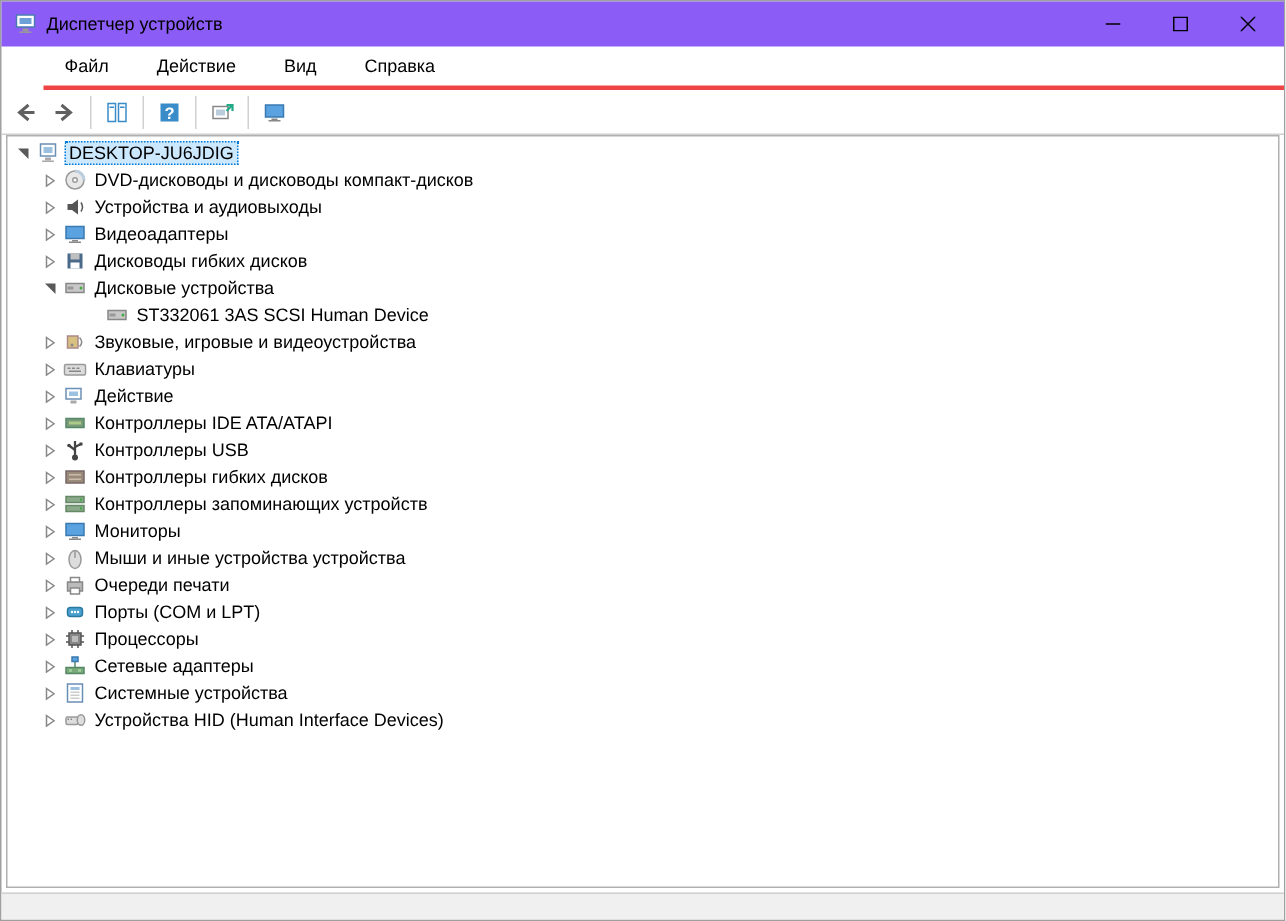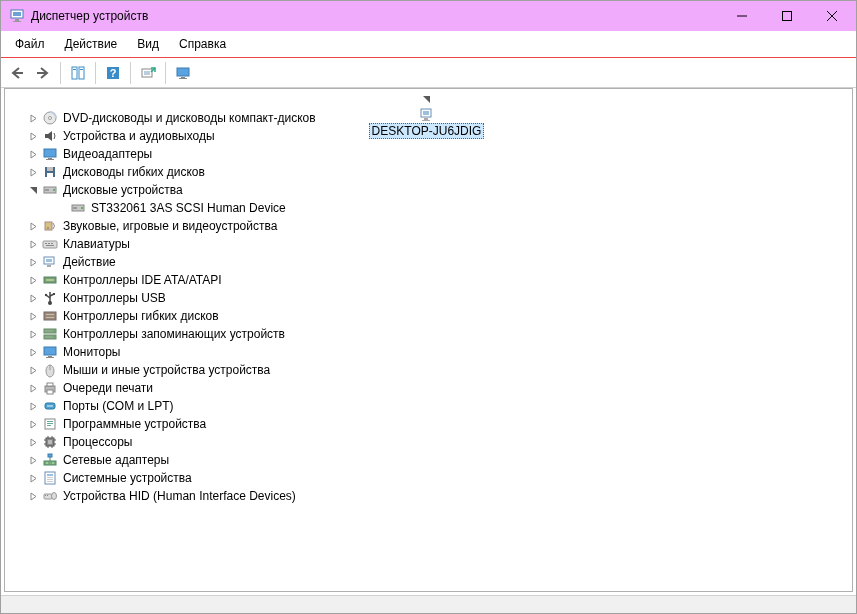--- a/index.html
+++ b/index.html
@@ -19,37 +19,38 @@
     border: 1px solid #a0a0a0;
     display: flex;
     flex-direction: column;
     background: #fff;
   }
   .titlebar {
     height: 30px;
     display: flex;
     align-items: center;
     padding: 0 2px 0 8px;
-    background: #f0abfc;
+    background: #8b5cf6;
   }
   .titlebar .app-icon {
     width: 16px; height: 16px; margin-right: 6px;
     display: inline-flex; align-items: center; justify-content: center;
   }
   .titlebar .title { flex: 1; font-size: 12px; }
   .win-btns { display: flex; }
   .win-btn {
     width: 45px; height: 28px; display:flex; align-items:center; justify-content:center;
     cursor: default;
   }
   .menubar {
     display: flex;
     padding: 2px 6px;
-    gap: 4px;
-    border-bottom: 1px solid #ef4444;
+    gap: 16px;
+    border-bottom: 3px solid #ef4444;
+    margin-left: 28px;
   }
   .menu-item {
     padding: 4px 8px;
     cursor: default;
   }
   .toolbar {
     display: flex;
     align-items: center;
     padding: 2px 4px;
     border-bottom: 1px solid #d0d0d0;
@@ -90,21 +91,21 @@
     width: 18px; height: 16px;
     display:inline-flex; align-items:center; justify-content:center;
     flex-shrink:0; margin-right: 2px;
   }
   .node-label { font-size: 12px; padding: 0 2px; }
   .node-row.selected .node-label {
     background: #cce8ff;
     border: 1px dotted #0078d7;
     padding: 0 2px;
   }
-  .indent-0 { padding-left: 2px; flex-direction: column; }
+  .indent-0 { padding-left: 2px; }
   .indent-1 { padding-left: 20px; }
   .indent-2 { padding-left: 48px; }
   .statusbar {
     height: 18px;
     border-top: 1px solid #d0d0d0;
     background: #f0f0f0;
   }
   svg { display:block; }
 </style>
 </head>
@@ -508,38 +509,20 @@
         </div>
         <div class="node">
           <div class="node-row indent-1">
     <span class="expander">
               <svg width="9" height="9">
                 <path d="M2 1 L7 4.5 L2 8 Z" fill="none" stroke="#888"></path>
               </svg>
             </span>
     <span class="node-icon">
               <svg width="16" height="16" viewBox="0 0 16 16">
-                <rect x="3" y="3" width="10" height="10" fill="#fff" stroke="#888"></rect>
-                <rect x="5" y="5" width="6" height="1" fill="#6a9"></rect>
-                <rect x="5" y="7" width="6" height="1" fill="#6a9"></rect>
-                <rect x="5" y="9" width="4" height="1" fill="#6a9"></rect>
-              </svg>
-            </span>
-    <span class="node-label">Программные устройства</span>
-  </div>
-        </div>
-        <div class="node">
-          <div class="node-row indent-1">
-    <span class="expander">
-              <svg width="9" height="9">
-                <path d="M2 1 L7 4.5 L2 8 Z" fill="none" stroke="#888"></path>
-              </svg>
-            </span>
-    <span class="node-icon">
-              <svg width="16" height="16" viewBox="0 0 16 16">
                 <rect x="4" y="4" width="8" height="8" fill="#888" stroke="#555"></rect>
                 <rect x="6" y="6" width="4" height="4" fill="#bbb"></rect>
                 <line x1="2" y1="6" x2="4" y2="6" stroke="#555"></line>
                 <line x1="2" y1="10" x2="4" y2="10" stroke="#555"></line>
                 <line x1="12" y1="6" x2="14" y2="6" stroke="#555"></line>
                 <line x1="12" y1="10" x2="14" y2="10" stroke="#555"></line>
                 <line x1="6" y1="2" x2="6" y2="4" stroke="#555"></line>
                 <line x1="10" y1="2" x2="10" y2="4" stroke="#555"></line>
                 <line x1="6" y1="12" x2="6" y2="14" stroke="#555"></line>
                 <line x1="10" y1="12" x2="10" y2="14" stroke="#555"></line>

